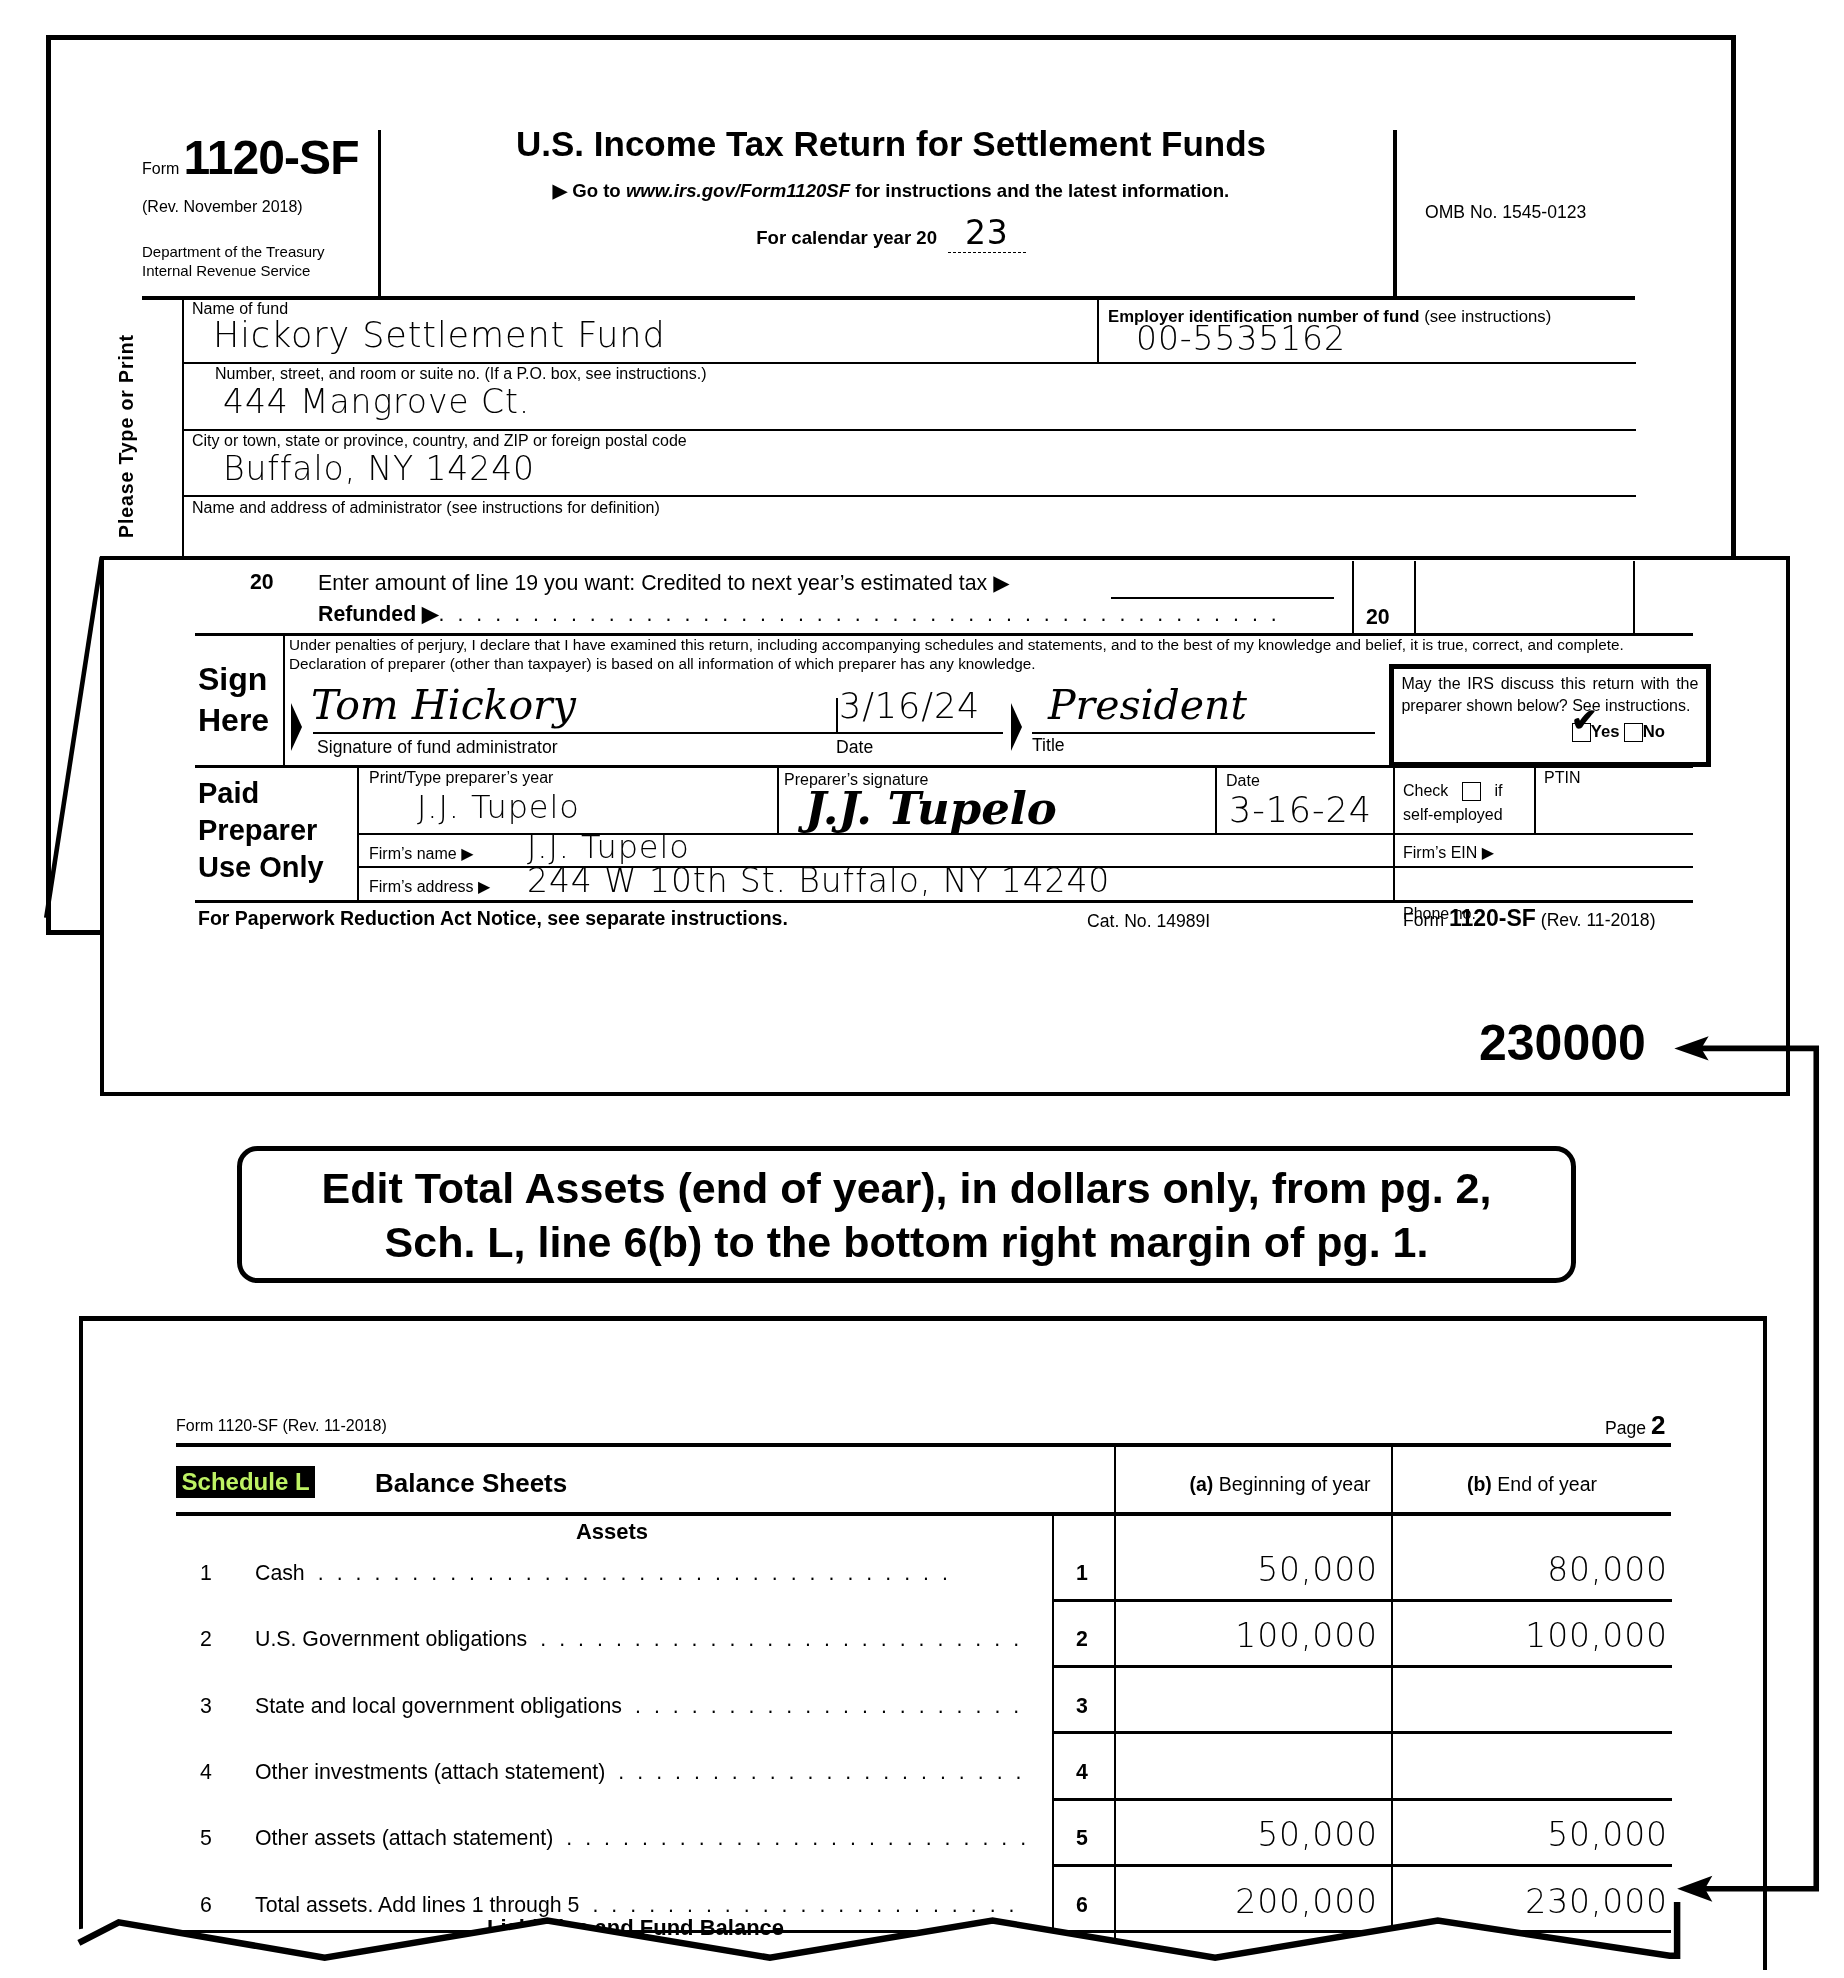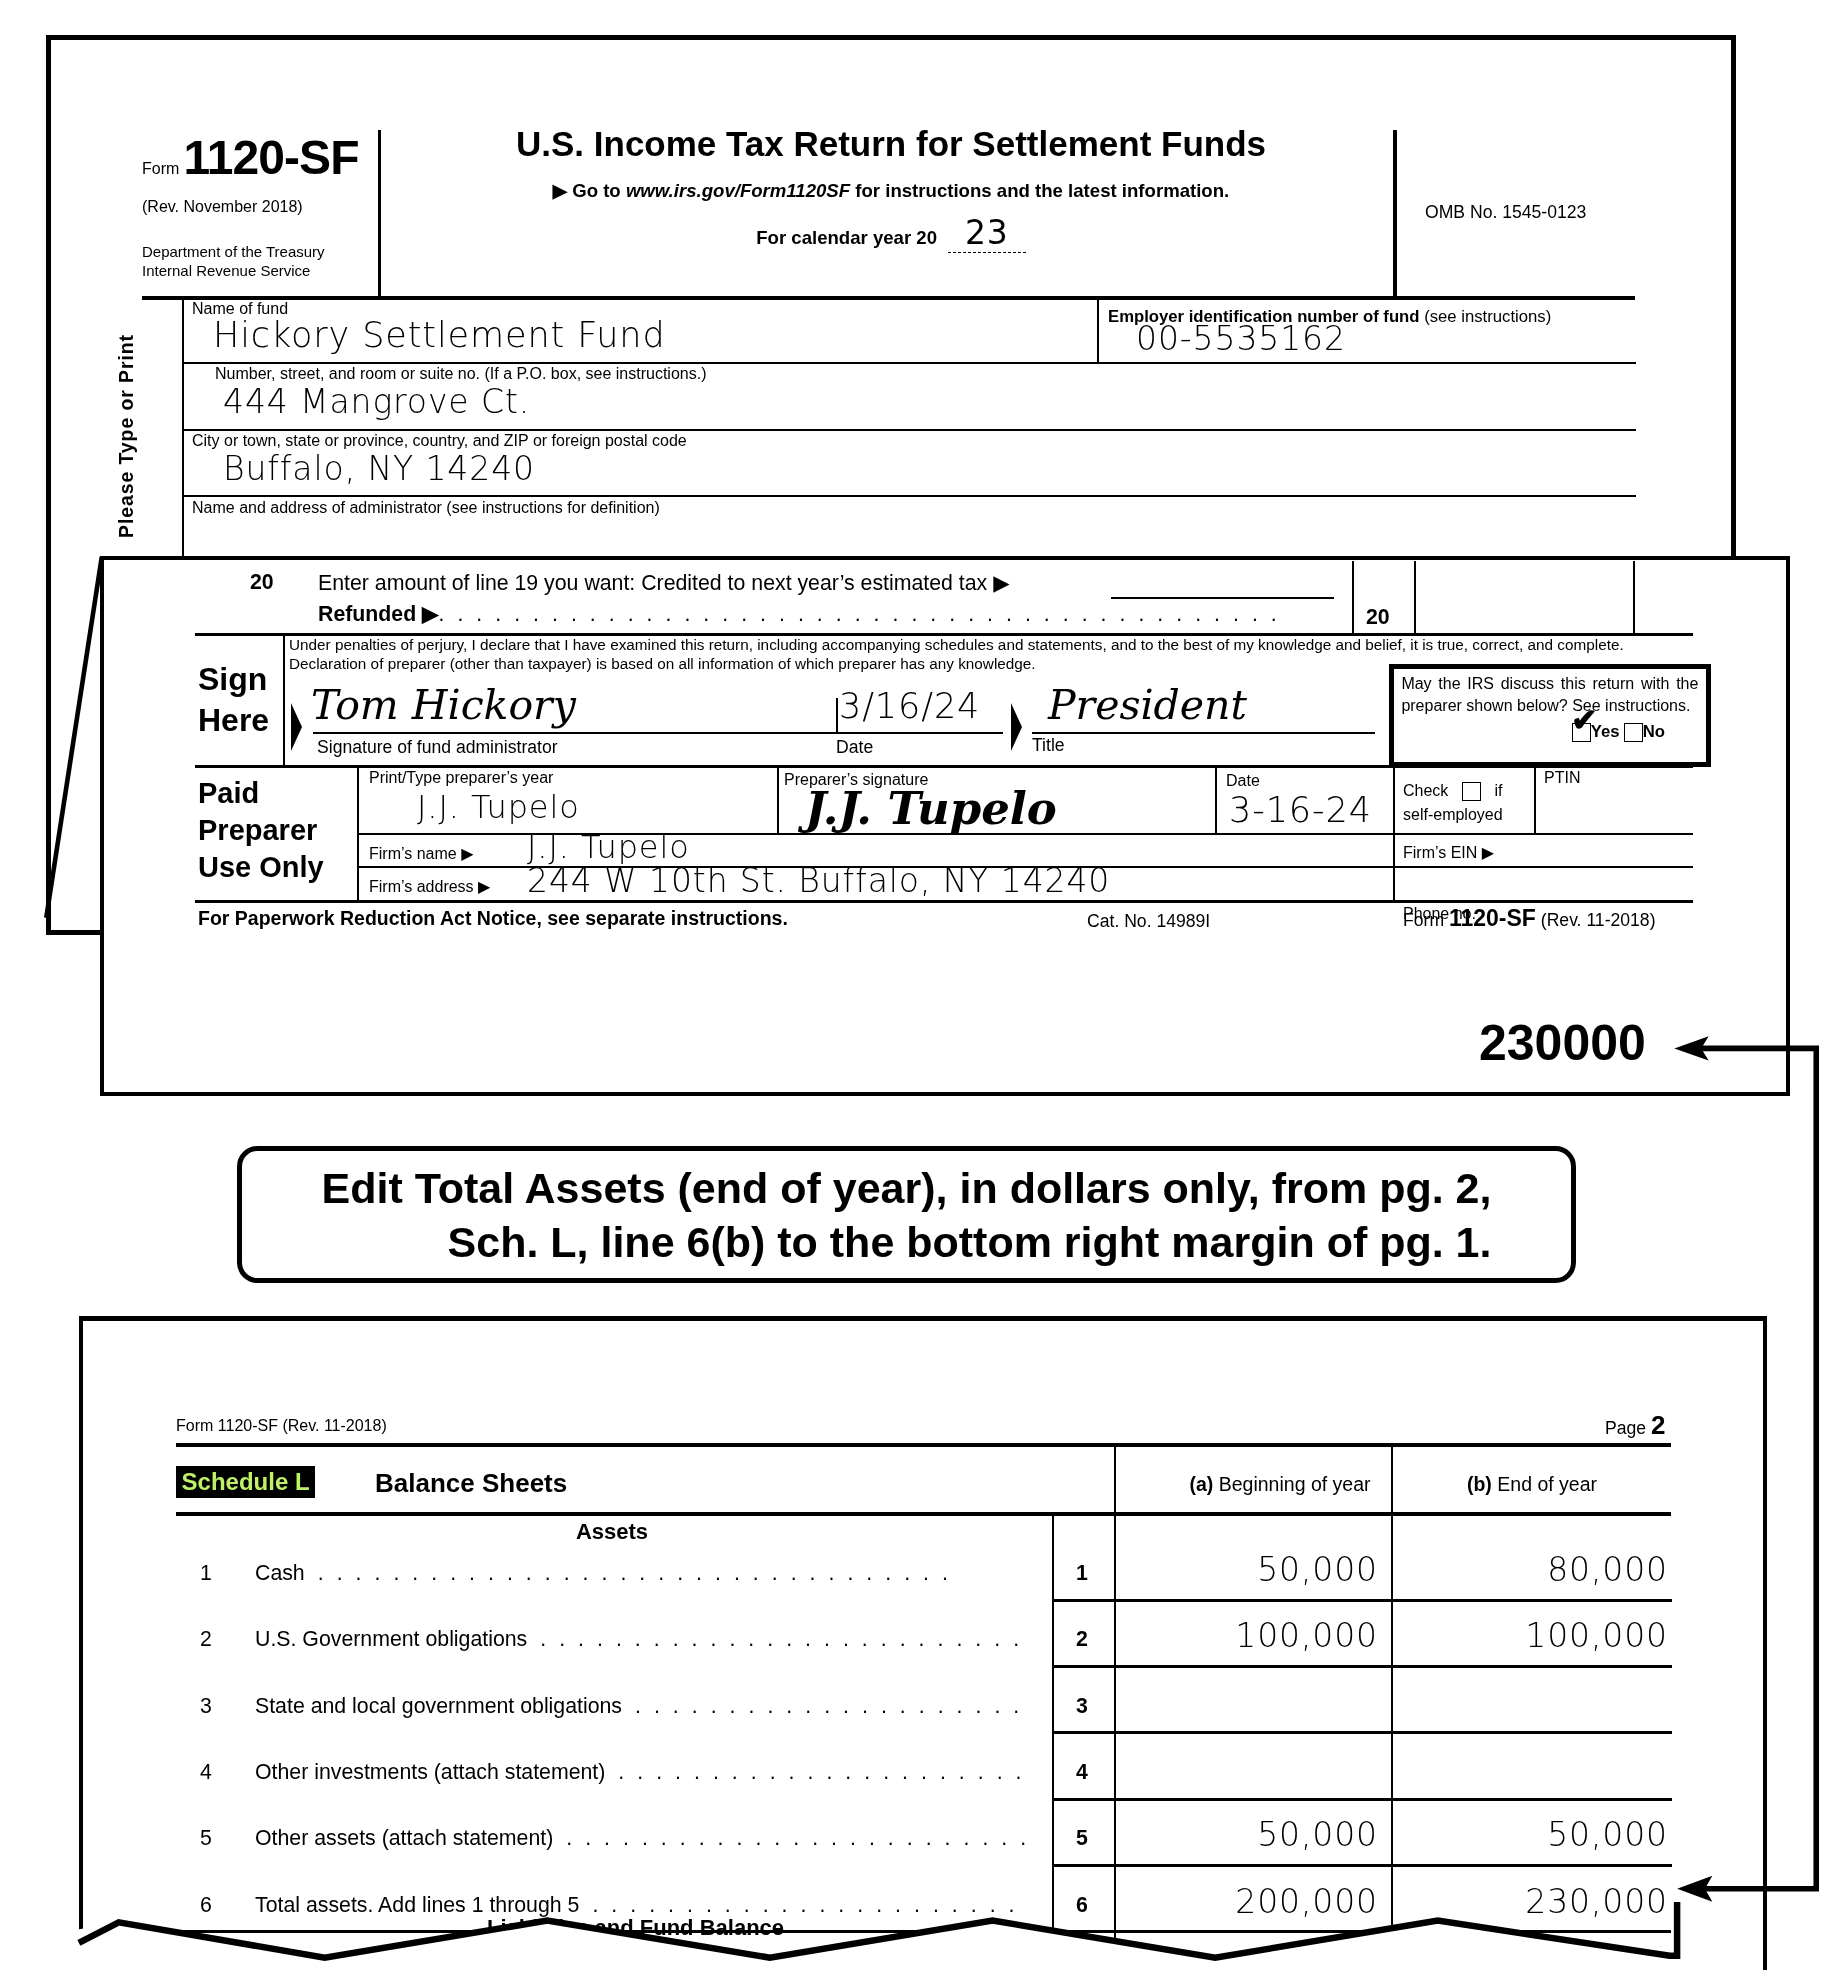--- a/index.html
+++ b/index.html
@@ -12,21 +12,21 @@
   .tiny { font-size:16px; }
   .bold { font-weight:bold; }
   .hline { position:absolute; background:#000; }
   .vline { position:absolute; background:#000; }
 
   
   #page1 { left:46px; top:35px; width:1680px; height:890px; border:5.6px solid #000; background:#fff; }
   
   #insert { left:100px; top:556px; width:1682px; height:532px; border:4.6px solid #000; background:#fff; }
   #callout { left:237px; top:1146px; width:1329px; height:127px; border:5.6px solid #000; border-radius:20.4px; background:#fff;
-             display:flex; align-items:center; justify-content:center; text-align:right; }
+             display:flex; align-items:center; justify-content:center; text-align:center; }
   #page2 { left:79px; top:1316px; width:1680px; height:649px; border-left:4.6px solid #000; border-right:4.6px solid #000; border-top:5.6px solid #000; background:#fff; }
   .chk { display:inline-block; width:16.7px; height:16.7px; border:1.9px solid #000; vertical-align:middle; background:#fff; }
   .dots { letter-spacing:13px; }
 </style>
 </head>
 <body>
 
 <div id="page1" class="abs"></div>
 
 <div class="abs" style="left:142px;top:130px;">

